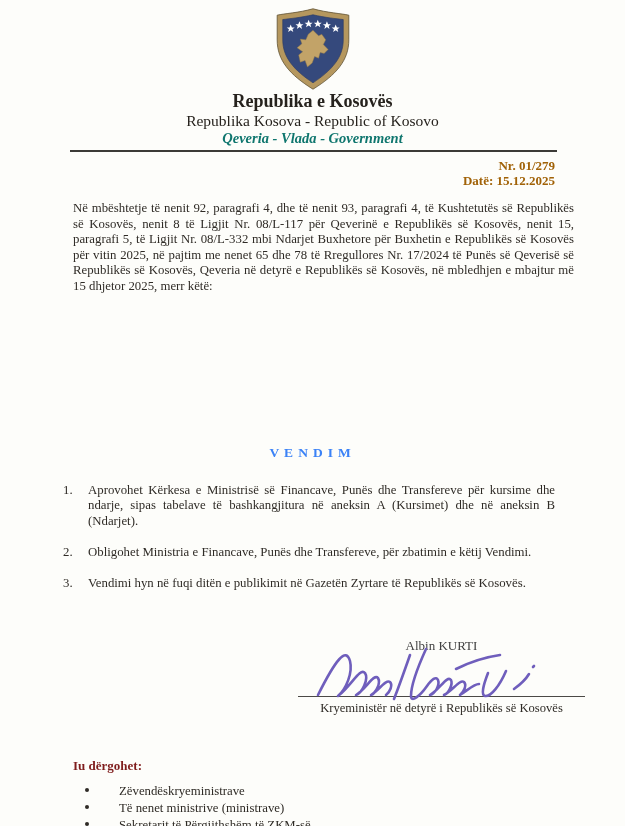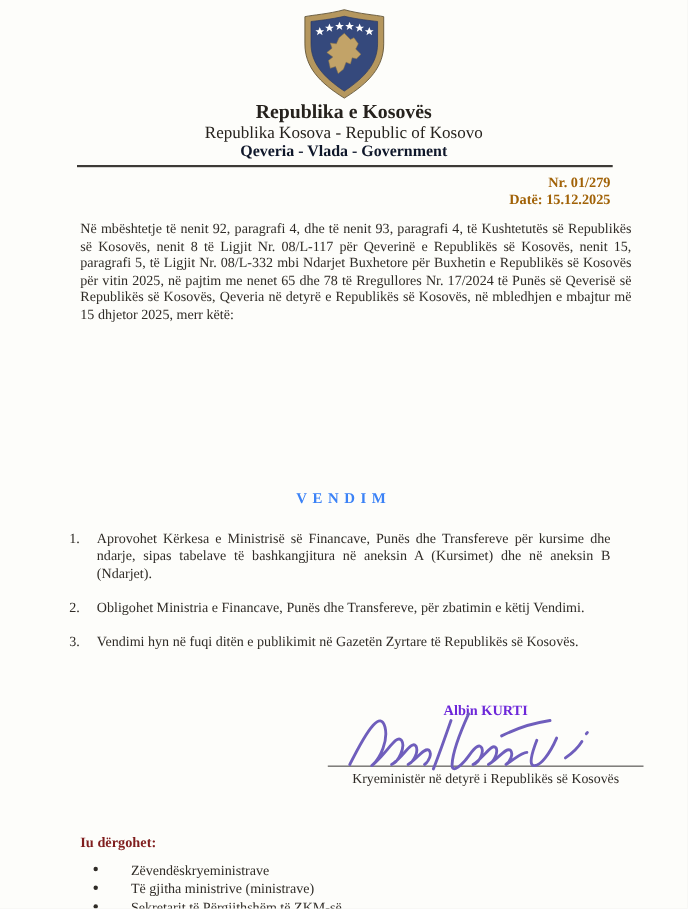--- a/index.html
+++ b/index.html
@@ -24,21 +24,21 @@
   .emblem{display:block;margin:0 auto;}
   .title1{
     font-size:18px;font-weight:bold;color:#26221d;
     margin-top:2px;line-height:1.05;
   }
   .title2{
     font-size:15.5px;font-weight:normal;color:#26221d;
     margin-top:2px;line-height:1.05;
   }
   .title3{
-    font-size:14.5px;font-weight:bold;color:#0f172a;
+    font-size:14.5px;font-weight:bold;font-style:italic;color:#0f766e;
     margin-top:2px;line-height:1.1;
   }
   .rule{
     margin:3px 68px 0 70px;
     border-top:2px solid #3c3a36;
     height:0;
   }
   .doc-meta{
     margin:6px 70px 0 0;
     text-align:right;
@@ -78,21 +78,21 @@
     flex:1;
     text-align:justify;
   }
   
   .sig-block{
     margin:46px 40px 0 auto;
     width:287px;
     text-align:center;
   }
   .sig-name{
-    font-size:13px;font-weight:bold;color:#6d28d9;
+    font-size:13px;font-weight:normal;color:#404040;
   }
   .sig-area{
     position:relative;
     height:42px;
     border-bottom:1.4px solid #4b4946;
   }
   .sig-ink{
     position:absolute;
     left:16px;bottom:-9px;
     pointer-events:none;
@@ -203,21 +203,21 @@
 
   <div class="dist">
     <div class="dist-heading">Iu dërgohet:</div>
     <div class="dist-list">
       <div class="dist-item">
         <span class="bullet"></span>
         <span>Zëvendëskryeministrave</span>
       </div>
       <div class="dist-item">
         <span class="bullet"></span>
-        <span>Të gjitha ministrive (ministrave)</span>
+        <span>Të nenet ministrive (ministrave)</span>
       </div>
       <div class="dist-item">
         <span class="bullet"></span>
         <span>Sekretarit të Përgjithshëm të ZKM-së</span>
       </div>
 
     </div>
   </div>
 
 </div>

